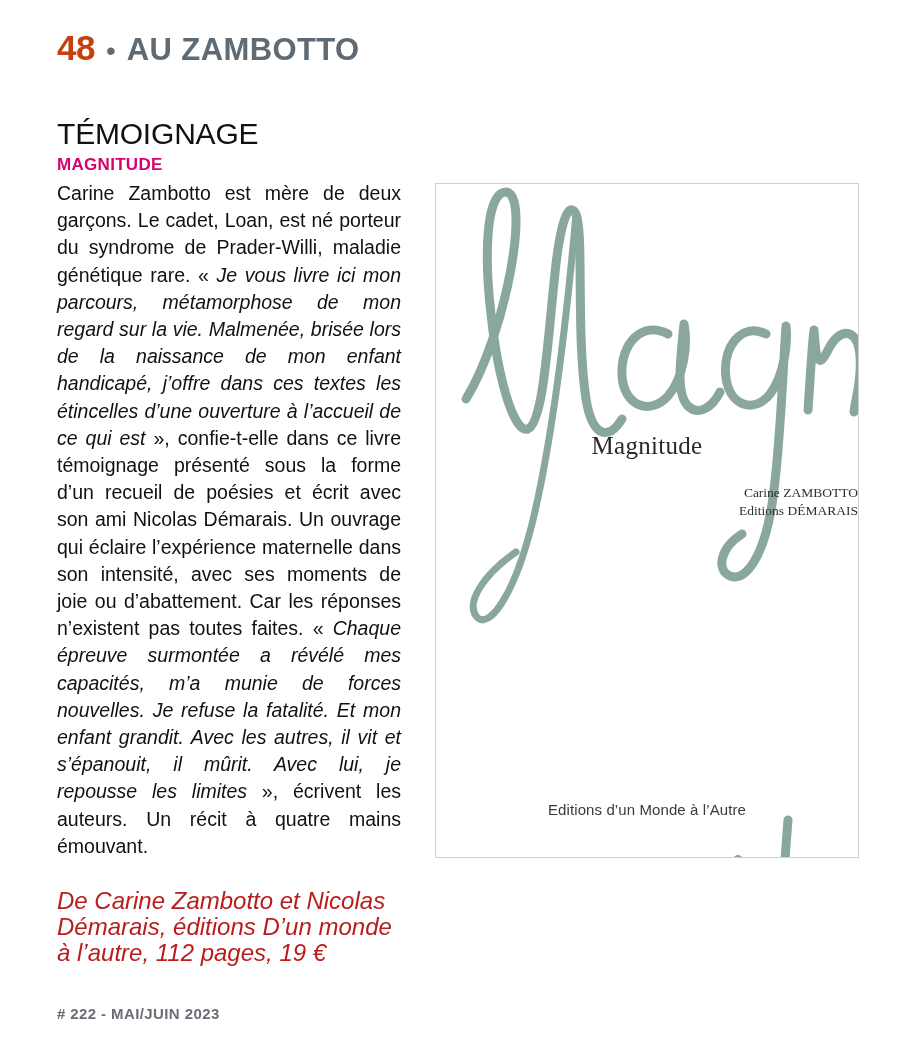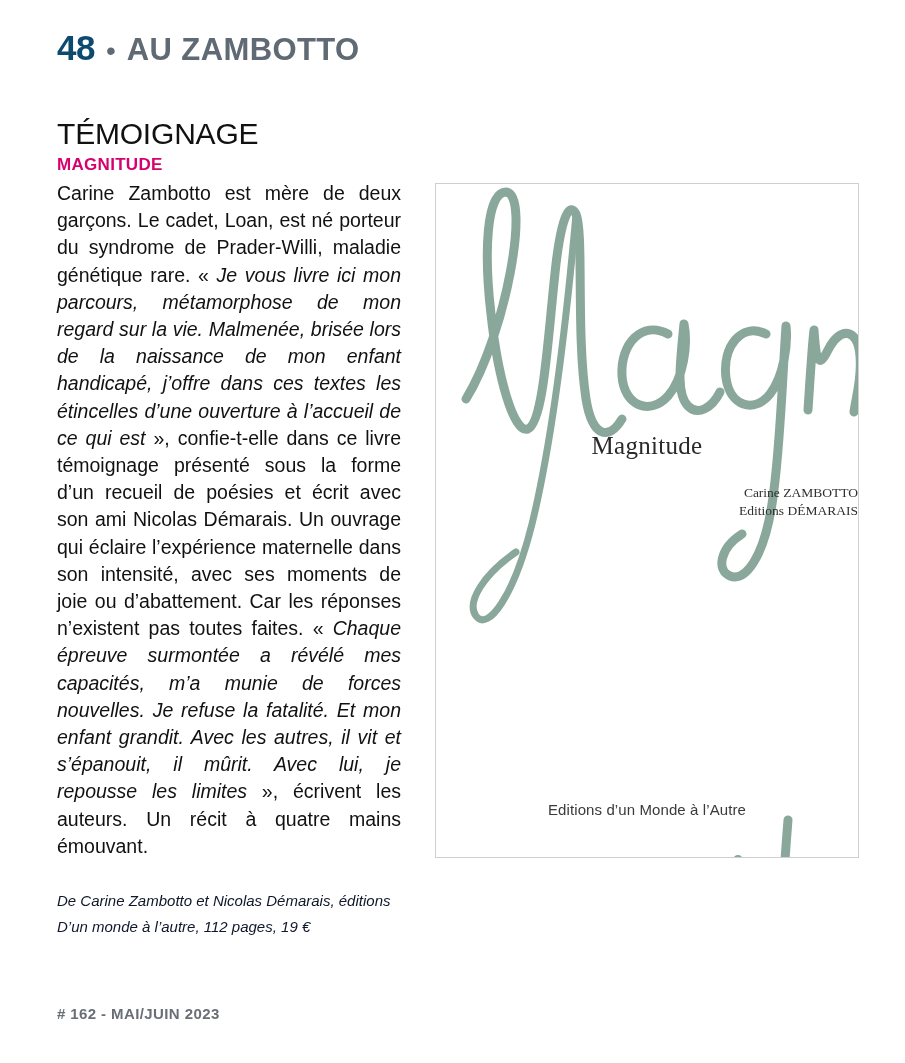--- a/index.html
+++ b/index.html
@@ -27,21 +27,21 @@
     position: absolute;
     left: 57px;
     top: 28px;
     display: flex;
     align-items: baseline;
     gap: 11px;
   }
   .header .page-number {
     font-size: 35px;
     font-weight: bold;
-    color: #0c4a6e;
+    color: #c2410c;
     letter-spacing: -0.5px;
   }
   .header .dot {
     font-size: 28px;
     color: #5f6a75;
     line-height: 1;
   }
   .header .section-title {
     font-size: 31px;
     font-weight: bold;
@@ -87,24 +87,24 @@
   .body-col em {
     font-style: italic;
   }
 
   
   .credit {
     position: absolute;
     left: 57px;
     top: 888px;
     width: 335px;
-    font-size: 15px;
+    font-size: 24px;
     line-height: 26px;
     font-style: italic;
-    color: #0f172a;
+    color: #b91c1c;
   }
 
   
   .footer {
     position: absolute;
     left: 57px;
     top: 1005px;
     font-size: 15px;
     font-weight: bold;
     color: #6a6f77;
@@ -175,21 +175,21 @@
   <div class="subkicker">MAGNITUDE</div>
 
   <div class="body-col">
     <p>
       <span>Carine Zambotto est mère de deux garçons. Le cadet, Loan, est né porteur du syndrome de Prader-Willi, maladie génétique rare. « </span><em>Je vous livre ici mon parcours, métamorphose de mon regard sur la vie. Malmenée, brisée lors de la naissance de mon enfant handicapé, j’offre dans ces textes les étincelles d’une ouverture à l’accueil de ce qui est</em><span> », confie-t-elle dans ce livre témoignage présenté sous la forme d’un recueil de poésies et écrit avec son ami Nicolas Démarais. Un ouvrage qui éclaire l’expérience maternelle dans son intensité, avec ses moments de joie ou d’abattement. Car les réponses n’existent pas toutes faites. « </span><em>Chaque épreuve surmontée a révélé mes capacités, m’a munie de forces nouvelles. Je refuse la fatalité. Et mon enfant grandit. Avec les autres, il vit et s’épanouit, il mûrit. Avec lui, je repousse les limites</em><span> », écrivent les auteurs. Un récit à quatre mains émouvant.</span>
     </p>
   </div>
 
   <div class="credit">De Carine Zambotto et Nicolas Démarais, éditions D’un monde à l’autre, 112 pages, 19 €</div>
 
-  <div class="footer"># 162 - MAI/JUIN 2023</div>
+  <div class="footer"># 222 - MAI/JUIN 2023</div>
 
   <div class="cover">
     <svg width="422" height="673" viewBox="0 0 422 673">
       <g fill="none" stroke="#8aa79c" stroke-linecap="round" stroke-linejoin="round">
 
         <path d="M 30 215 C 70 150, 95 10, 70 8 C 50 8, 48 70, 55 130 C 62 195, 78 250, 92 245 C 108 238, 112 150, 120 80 C 126 30, 134 18, 140 30 C 148 48, 140 150, 150 215 C 156 252, 172 258, 186 235" stroke-width="9"></path>
 
         <path d="M 140 30 C 132 120, 118 250, 96 340 C 78 412, 52 448, 40 432 C 30 418, 48 390, 80 368" stroke-width="7"></path>
 
         <path d="M 232 150 C 206 136, 184 160, 186 192 C 188 222, 214 232, 232 212 C 248 194, 252 160, 248 140 C 244 180, 240 210, 252 222 C 262 232, 276 224, 284 208" stroke-width="9"></path>

